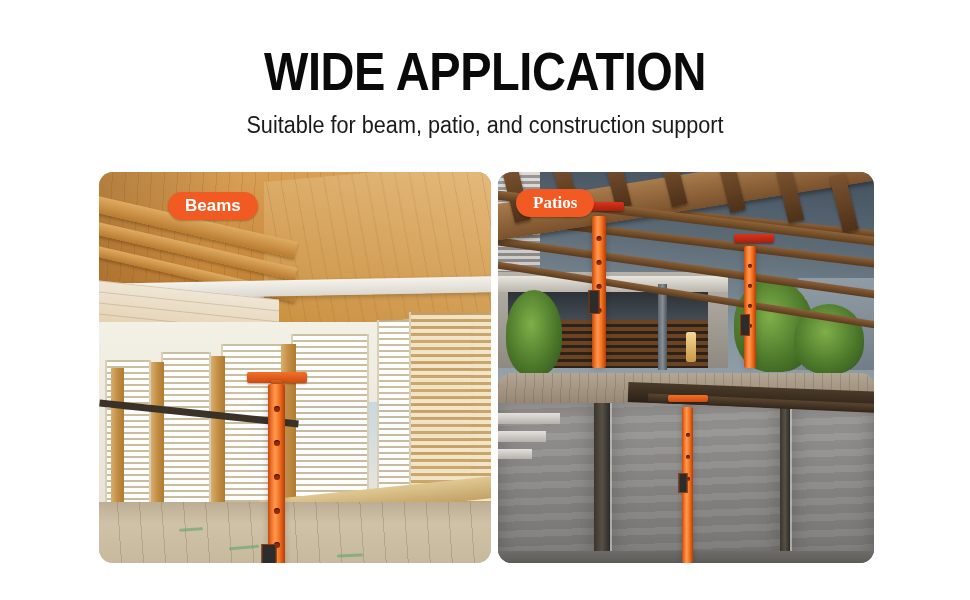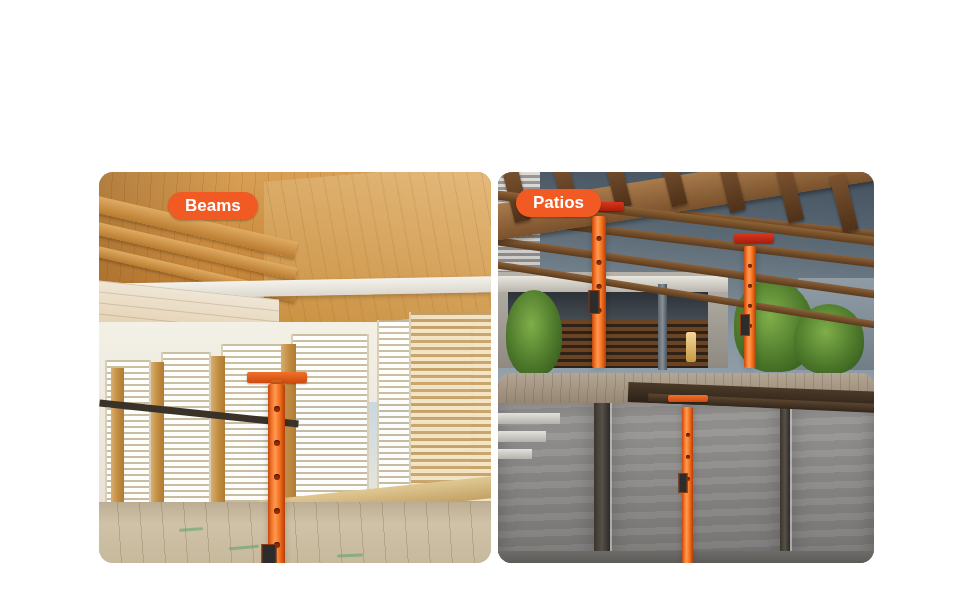--- a/index.html
+++ b/index.html
@@ -53,21 +53,21 @@
     overflow: hidden;
     background: #cfcfcf;
   }
 
   .panel-beams {
     left: 99px; top: 172px;
     width: 392px; height: 391px;
   }
   .panel-patios {
     left: 498px; top: 172px;
-    width: 376px; height: 232px;
+    width: 376px; height: 232px; font-family: Liberation Serif, serif;
   }
   .panel-construction {
     left: 498px; top: 373px;
     width: 376px; height: 190px;
   }
 
   .scene { position: absolute; inset: 0; }
 
   
   .badge {
@@ -377,20 +377,24 @@
   }
   .cs-post { left: 184px; top: 34px; width: 11px; height: 156px; }
   .cs-plate { left: 170px; top: 22px; width: 40px; height: 7px; }
   .cs-collar { left: 185px; top: 100px; width: 9px; height: 20px; }
 </style>
 </head>
 <body>
 
 <div class="page">
 
+  <div class="header">
+    <div class="title">WIDE APPLICATION</div>
+    <div class="subtitle">Suitable for beam, patio, and construction support</div>
+  </div>
 
   <div class="panel panel-beams">
     <div class="scene">
       <div class="bm-ceiling"></div>
       <div class="bm-ceil-right"></div>
       <div class="bm-ceil-shade"></div>
       <div class="bm-beam-diag bm-beam-a"></div>
       <div class="bm-beam-diag bm-beam-b"></div>
       <div class="bm-beam-diag bm-beam-c"></div>
       <div class="bm-soffit"></div>

